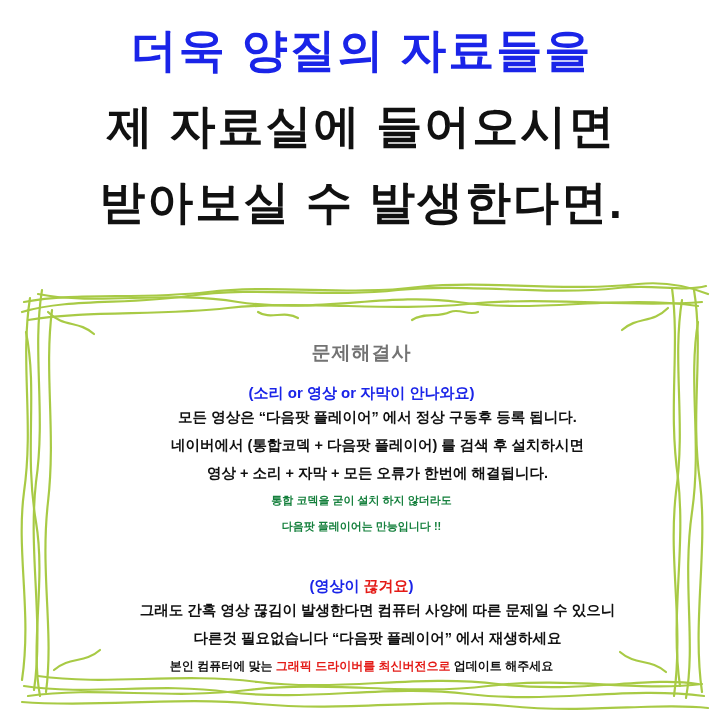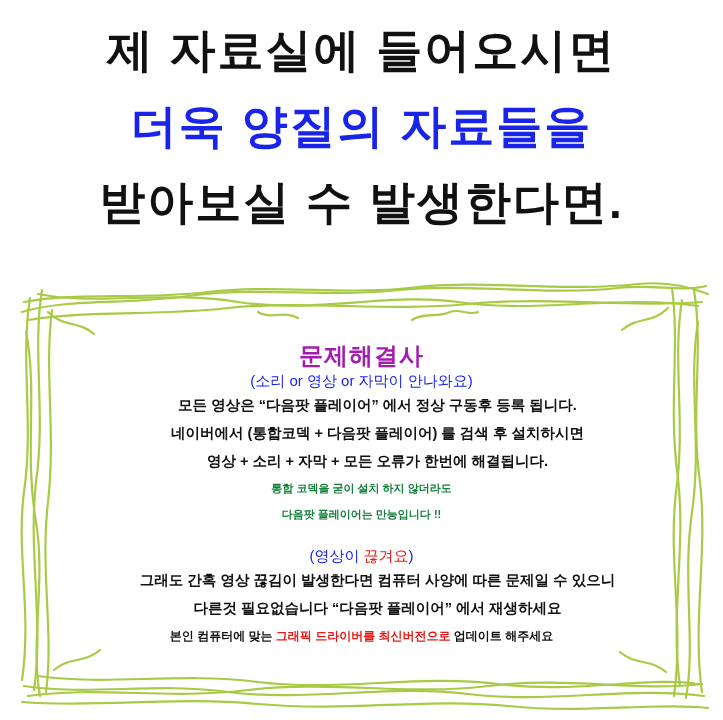--- a/index.html
+++ b/index.html
@@ -59,30 +59,31 @@
   
   .content {
     position: absolute;
     left: 40px;
     top: 296px;
     width: 643px;
     height: 392px;
     text-align: center;
   }
   .doc-title {
-    font-size: 24px;
+    font-size: 19px;
     font-weight: bold;
-    color: #a21caf;
+    color: #737373;
     margin-top: 44px;
     letter-spacing: 1px;
   }
   .section-head {
     font-size: 15px;
-    font-weight: normal;
+    font-weight: bold;
     color: #1a24e8;
+    margin-top: 18px;
   }
   .body-line {
     font-size: 14.5px;
     font-weight: bold;
     color: #111111;
     line-height: 28px;
     white-space: nowrap;
     padding-left: 32px;
   }
   .red-line {
@@ -106,22 +107,22 @@
   .section-head .red {
     color: #e41b17;
   }
 </style>
 </head>
 <body>
 
 <div class="page">
 
   <div class="headline">
+    <div class="headline-line l2">더욱 양질의 자료들을</div>
     <div class="headline-line l1">제 자료실에 들어오시면</div>
-    <div class="headline-line l2">더욱 양질의 자료들을</div>
     <div class="headline-line l3">받아보실 수 발생한다면.</div>
   </div>
 
   <div class="frame-wrap">
     <svg viewBox="0 0 707 438" preserveAspectRatio="none" aria-hidden="true">
       <g fill="none" stroke="#a4c83c" stroke-width="2.2" stroke-linecap="round" stroke-linejoin="round" opacity="0.95">
 
         <path d="M14,40 C60,26 120,33 180,24 C250,14 320,26 390,18 C460,11 540,24 610,16 C645,12 675,20 698,14"></path>
         <path d="M16,30 C70,20 130,28 200,20 C270,12 340,24 410,15 C480,8 560,20 630,12 C660,9 685,16 700,22"></path>
         <path d="M20,48 C80,38 150,44 220,36 C300,28 380,40 460,32 C540,24 620,36 694,30"></path>

